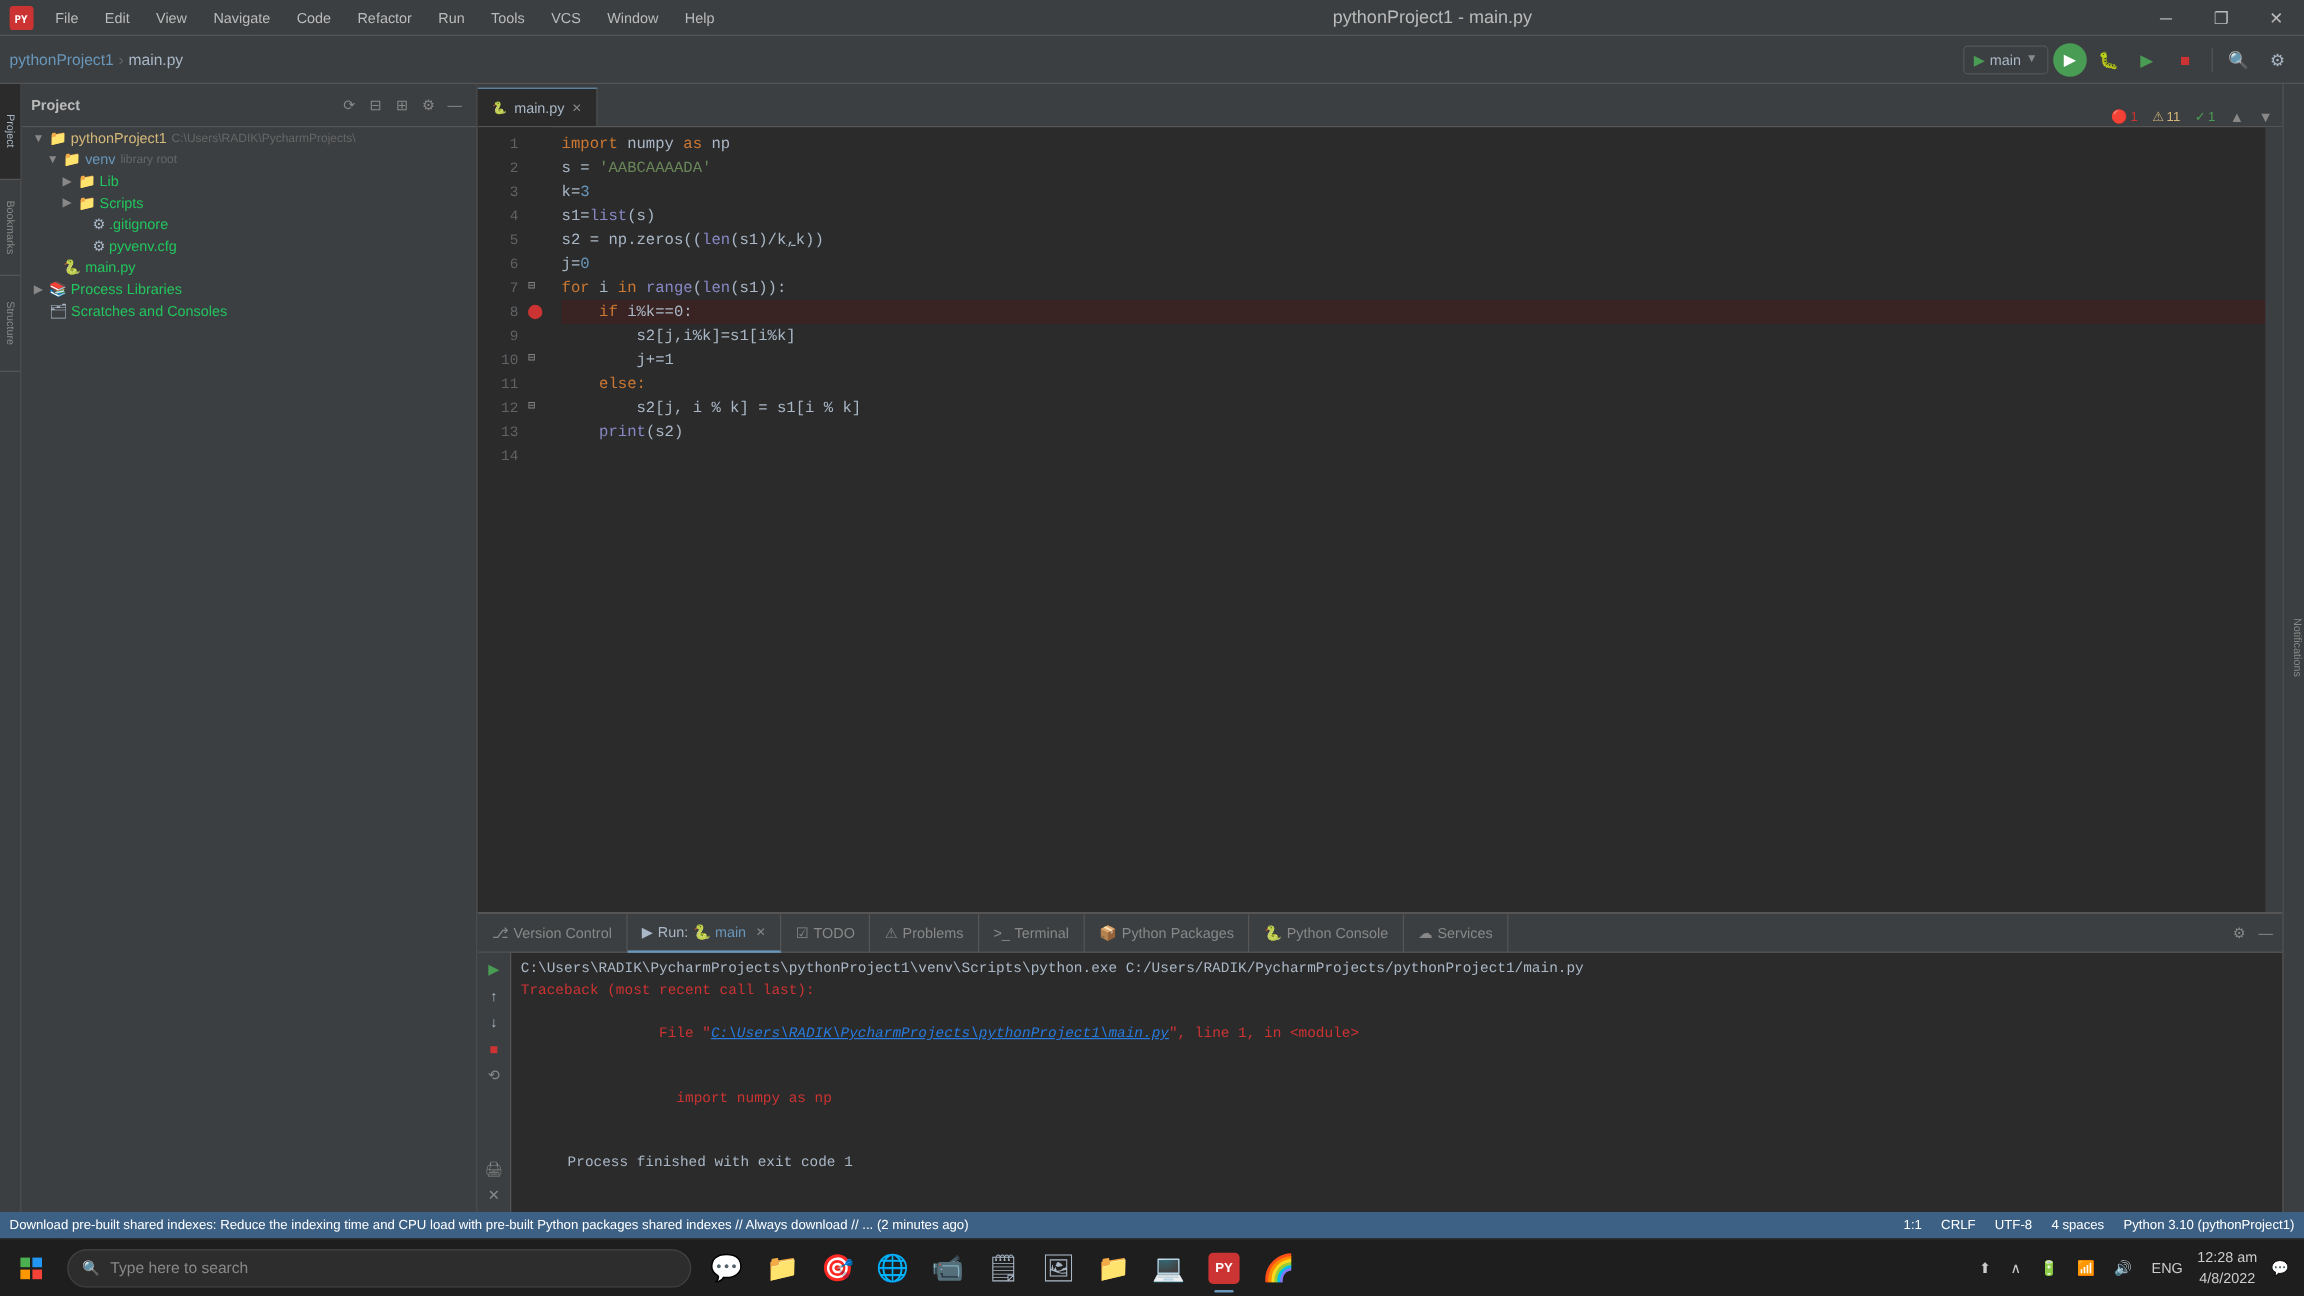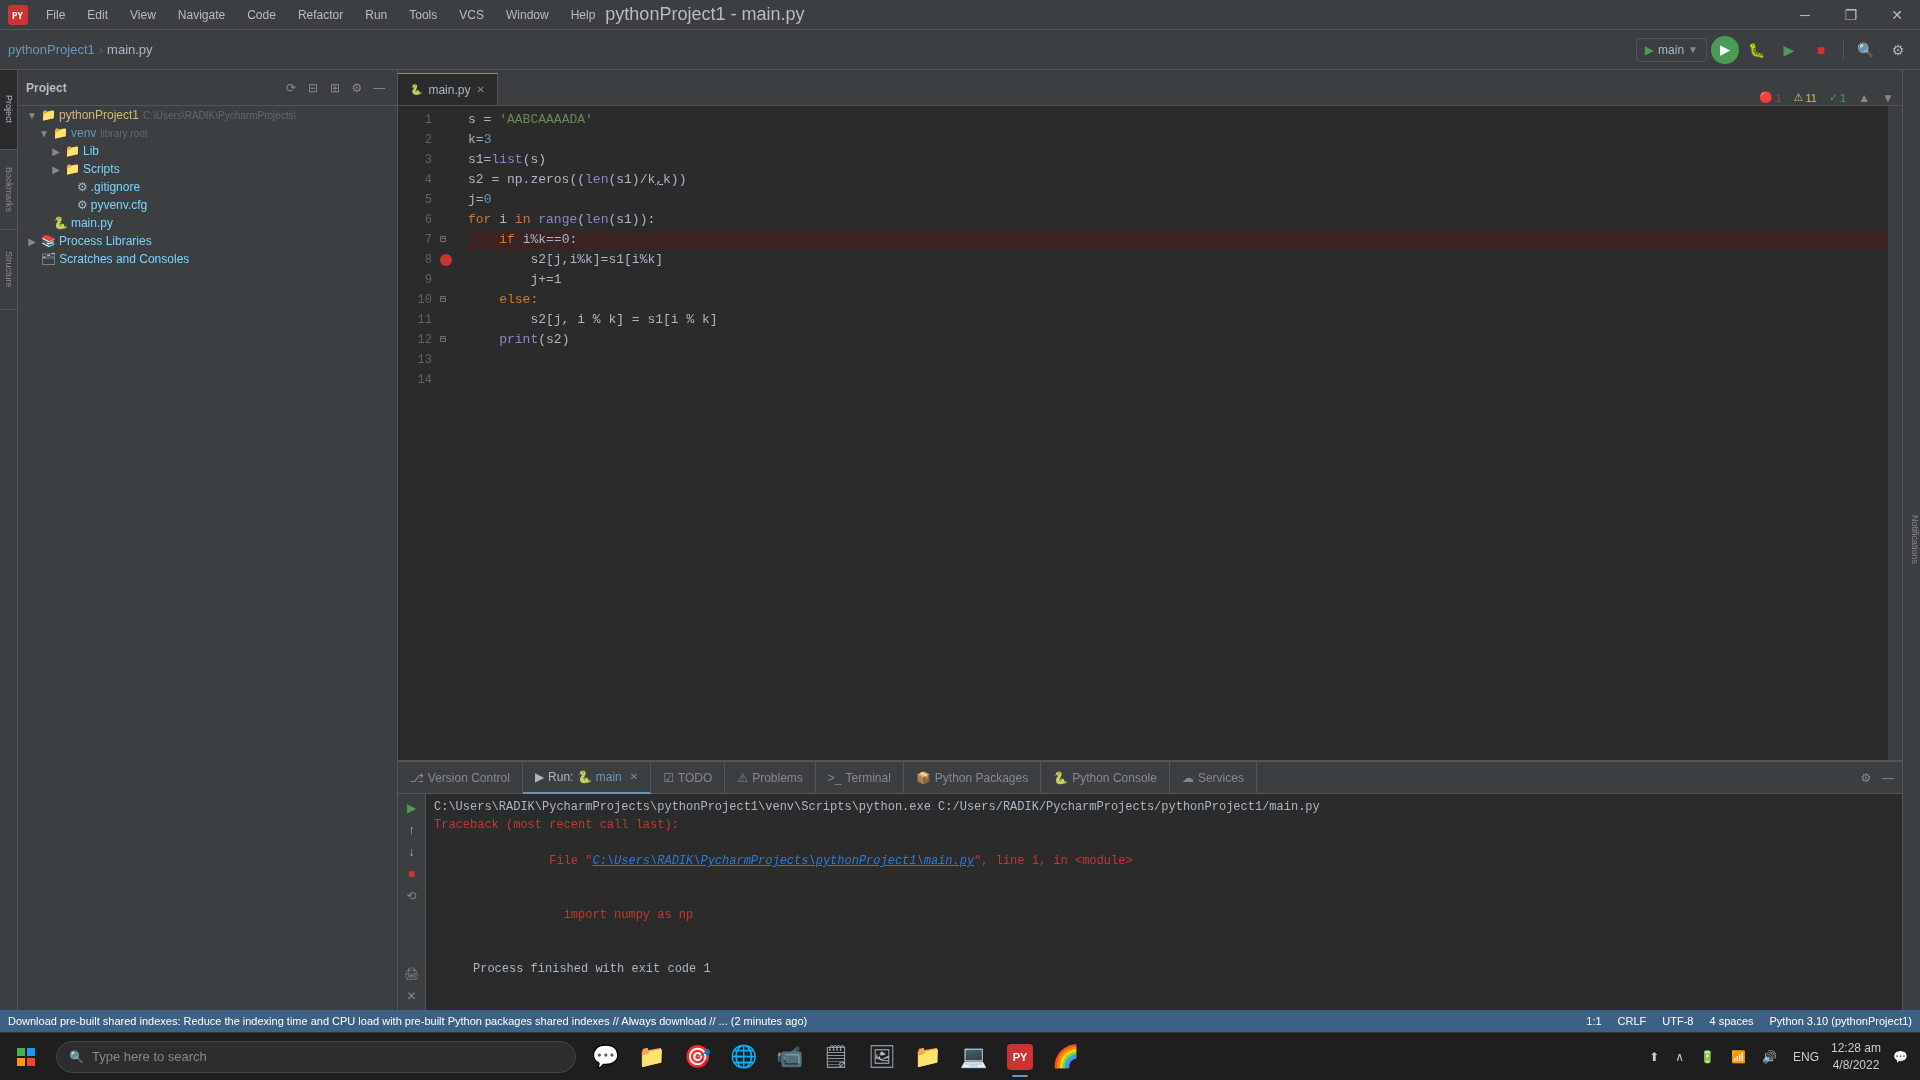--- a/index.html
+++ b/index.html
@@ -7,21 +7,21 @@
     
     
     #titlebar {
       width: 100%; height: 30px; background: #3c3f41; display: flex; align-items: center; justify-content: space-between;
       border-bottom: 1px solid #555;
     }
     #titlebar-left { display: flex; align-items: center; gap: 8px; padding-left: 8px; }
     #titlebar-logo { width: 20px; height: 20px; background: #cc3333; border-radius: 3px; display: flex; align-items: center; justify-content: center; color: white; font-size: 10px; font-weight: bold; }
     #titlebar-menu { display: flex; gap: 2px; }
     .menu-item { padding: 4px 10px; color: #bbb; font-size: 12px; cursor: pointer; }
-    #titlebar-title { color: #bbb; font-size: 18px; flex: 1; text-align: left; }
+    #titlebar-title { color: #bbb; font-size: 15px; flex: 1; text-align: center; }
     #titlebar-controls { display: flex; }
     .title-btn { width: 46px; height: 30px; display: flex; align-items: center; justify-content: center; color: #bbb; font-size: 14px; cursor: pointer; }
     
     
     #toolbar { width: 100%; height: 40px; background: #3c3f41; display: flex; align-items: center; padding: 0 8px; gap: 8px; border-bottom: 1px solid #555; }
     #breadcrumb { display: flex; align-items: center; gap: 4px; color: #6897bb; font-size: 13px; }
     #toolbar-right { margin-left: auto; display: flex; align-items: center; gap: 4px; }
     .toolbar-icon-btn { width: 28px; height: 28px; background: transparent; border: none; color: #a9b7c6; cursor: pointer; display: flex; align-items: center; justify-content: center; font-size: 14px; border-radius: 3px; }
     #run-config { background: #3c3f41; border: 1px solid #555; border-radius: 4px; color: #a9b7c6; padding: 4px 8px; display: flex; align-items: center; gap: 4px; font-size: 12px; cursor: pointer; }
     .run-btn { width: 28px; height: 28px; border-radius: 50%; display: flex; align-items: center; justify-content: center; border: none; cursor: pointer; }
@@ -31,21 +31,21 @@
     #project-panel-header span { font-size: 12px; color: #bbb; font-weight: bold; }
     #panel-toolbar { display: flex; align-items: center; margin-left: auto; gap: 2px; }
     .panel-icon { width: 20px; height: 20px; color: #888; display: flex; align-items: center; justify-content: center; cursor: pointer; font-size: 12px; }
     
     
     #file-tree { flex: 1; overflow-y: auto; font-size: 12px; }
     .tree-item { display: flex; align-items: center; padding: 2px 0; cursor: pointer; padding-left: 4px; }
     .tree-item .indent { display: inline-block; }
     .tree-item .arrow { width: 12px; height: 12px; display: inline-flex; align-items: center; justify-content: center; color: #888; font-size: 10px; }
     .tree-item .icon { margin: 0 3px; font-size: 12px; }
-    .tree-item .label { color: #7dd3fc; }
+    .tree-item .label { color: #22c55e; }
     .tree-item .label.blue { color: #6897bb; }
     .tree-item .label.yellow { color: #d4b87a; }
     .tree-item .path-hint { color: #666; font-size: 10px; margin-left: 4px; }
 
     
     #editor-area { flex: 1; display: flex; flex-direction: column; background: #2b2b2b; }
     
     
     #editor-tabs { height: 36px; background: #3c3f41; display: flex; align-items: flex-end; border-bottom: 1px solid #555; }
     .editor-tab { height: 32px; padding: 0 12px; display: flex; align-items: center; gap: 6px; cursor: pointer; font-size: 12px; color: #888; background: #3c3f41; border-right: 1px solid #555; }
@@ -331,20 +331,23 @@
             <div style="height:20px;"></div>
             <div style="height:20px;display:flex;align-items:center;">
                 <span style="color:#888;font-size:10px;">⊟</span>
               </div>
             <div style="height:20px;"></div>
             <div style="height:20px;"></div>
           </div>
 
           <div id="code-content">
 
+            <div class="code-line">
+              <span class="kw">import </span><span class="module">numpy</span><span class="plain"> </span><span class="kw">as</span><span class="plain"> np</span>
+            </div>
 
             <div class="code-line">
               <span class="plain">s </span><span class="plain">= </span><span class="str">'AABCAAAADA'</span>
             </div>
 
             <div class="code-line">
               <span class="plain">k</span><span class="plain">=</span><span class="num">3</span>
             </div>
 
             <div class="code-line">

